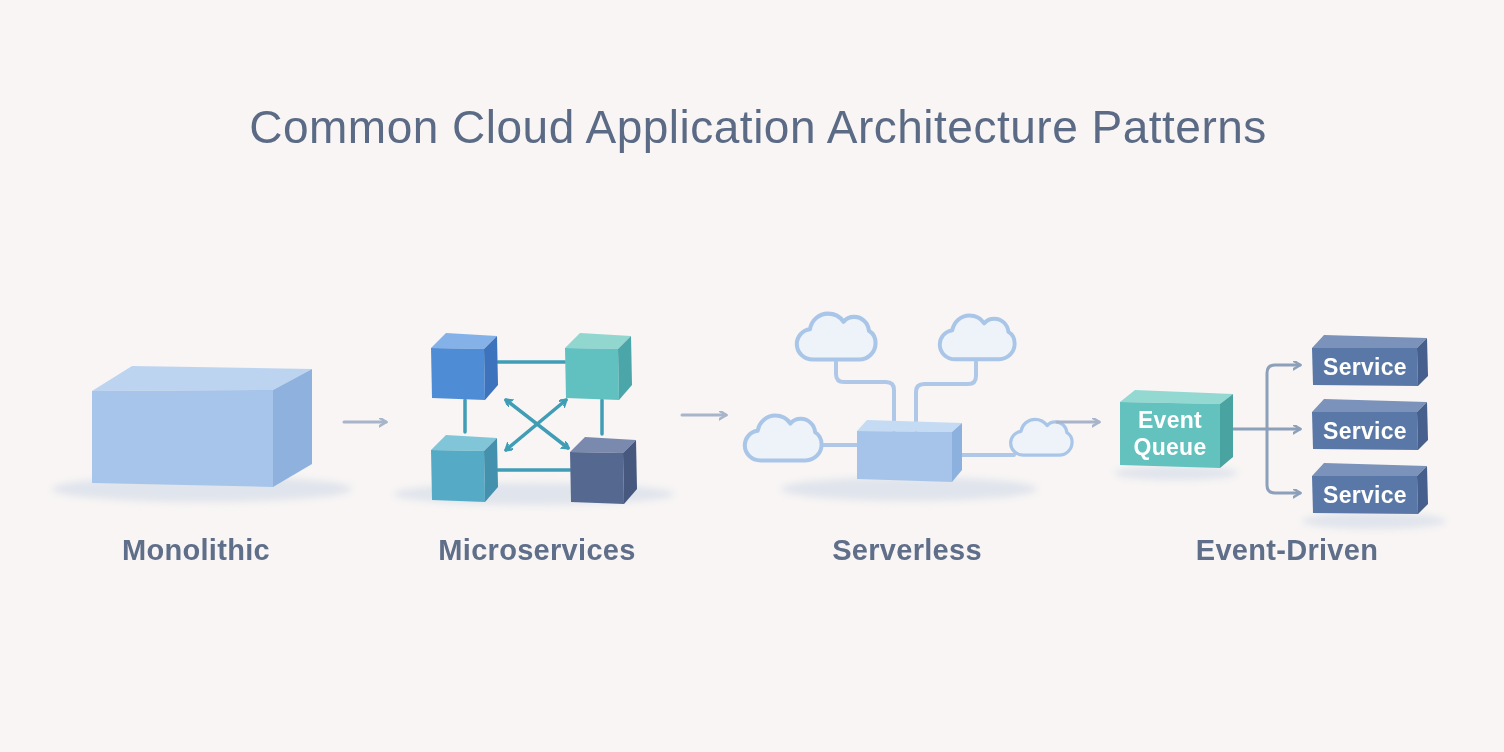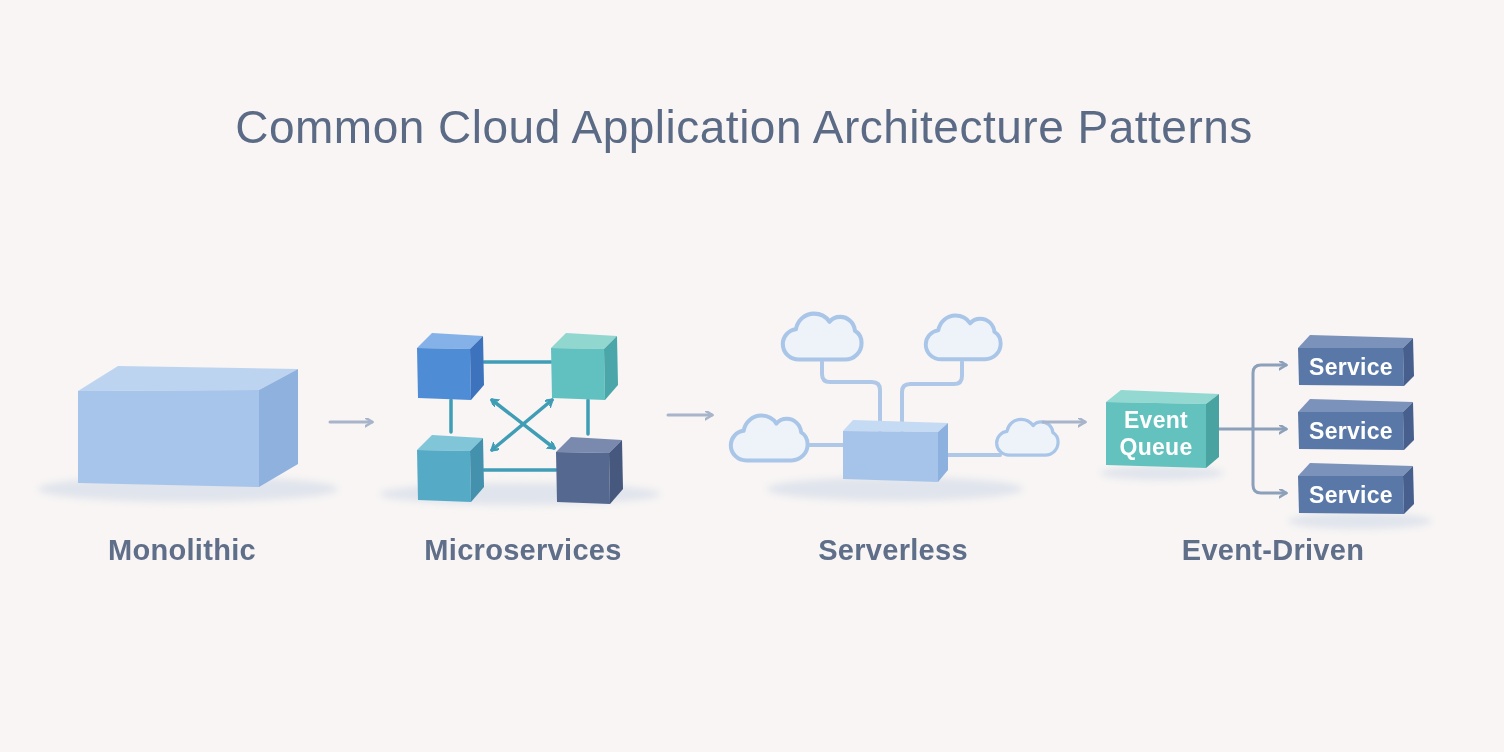--- a/index.html
+++ b/index.html
@@ -1,21 +1,21 @@
 <!DOCTYPE html>
 <html><head>
 <meta charset="utf-8">
 <style>
   html,body{margin:0;padding:0;}
   body{
     width:1504px;height:752px;overflow:hidden;
     background:#f8f5f4;
     font-family:"Liberation Sans", sans-serif;
   }
-  .stage{position:relative;width:1264px;height:752px;}
+  .stage{position:relative;width:1264px;height:752px;padding-left:14px;}
   svg{display:block;}
   .title-text{
     font-family:"Liberation Sans", sans-serif;
     font-size:46px;font-weight:500;letter-spacing:0.5px;
   }
   .section-label{
     font-family:"Liberation Sans", sans-serif;
     font-size:29px;font-weight:600;letter-spacing:0.3px;
   }
   .box-label{

